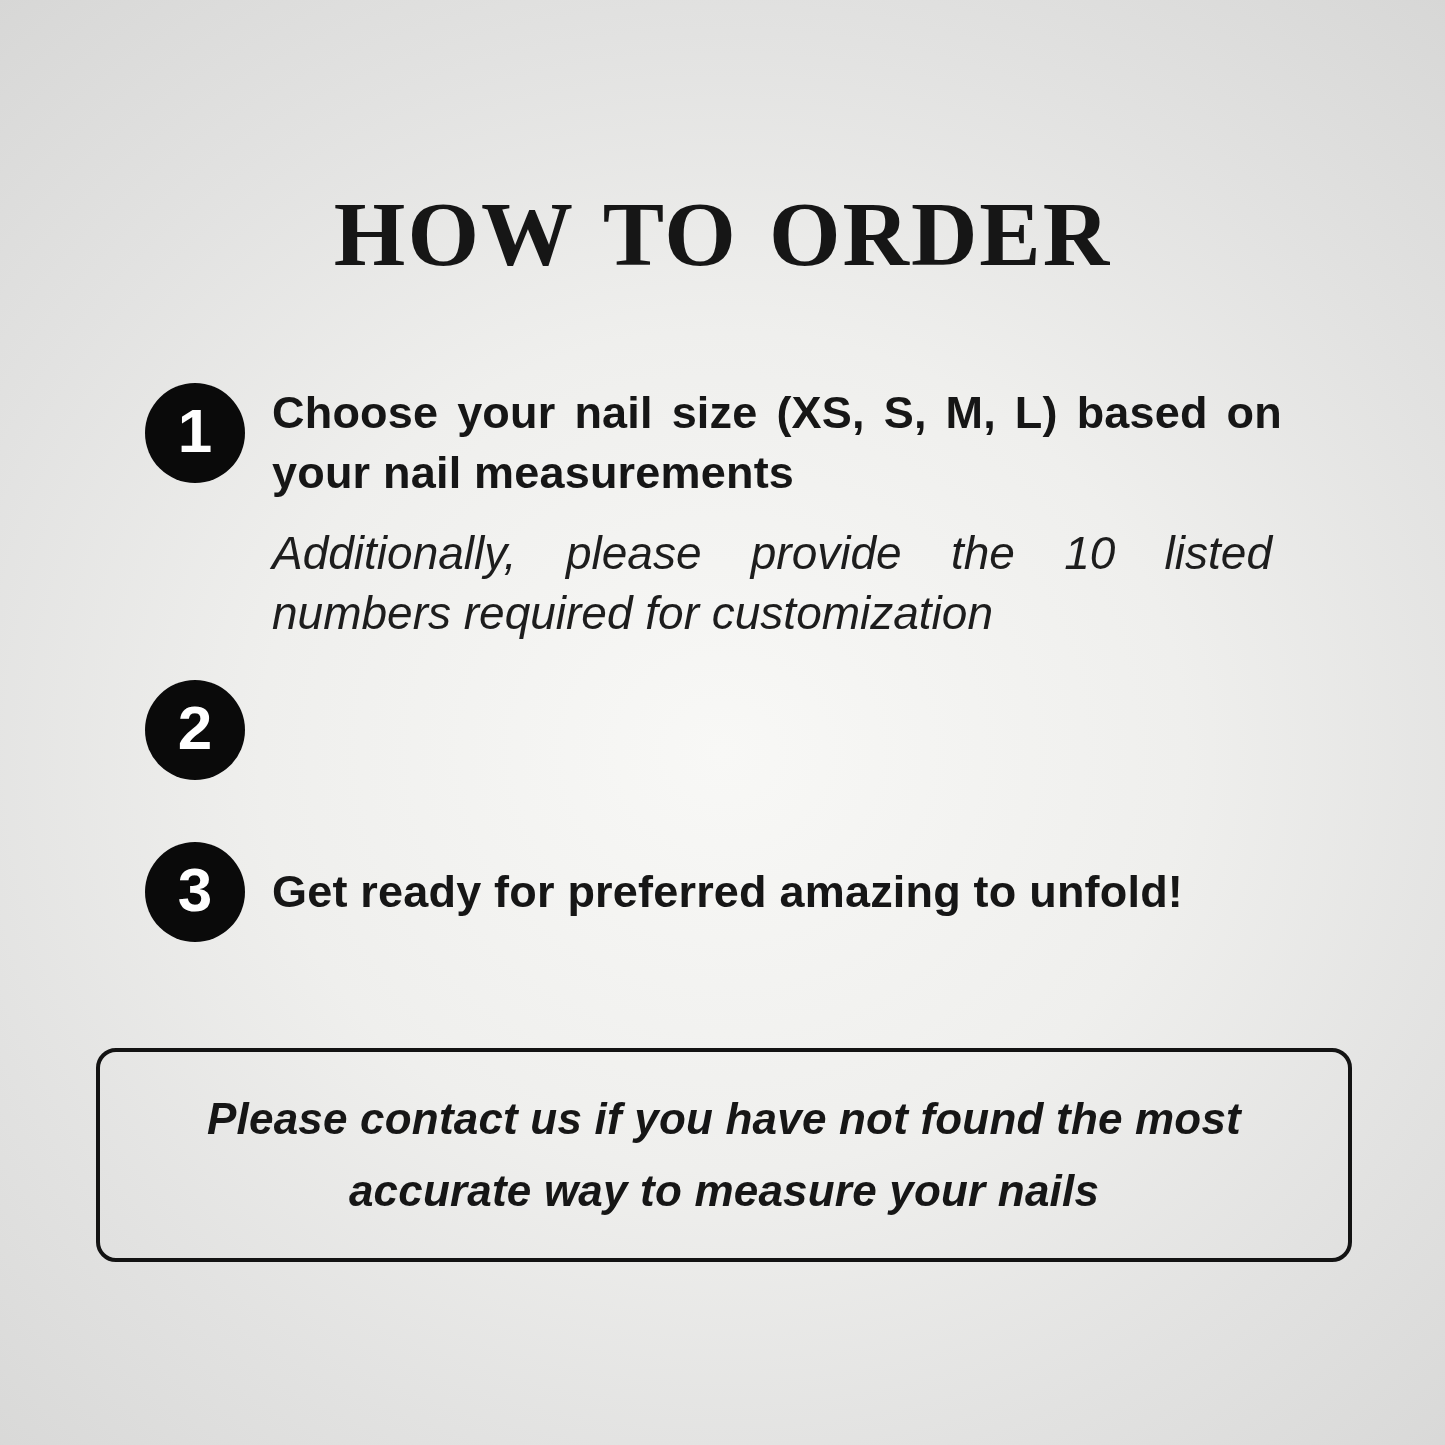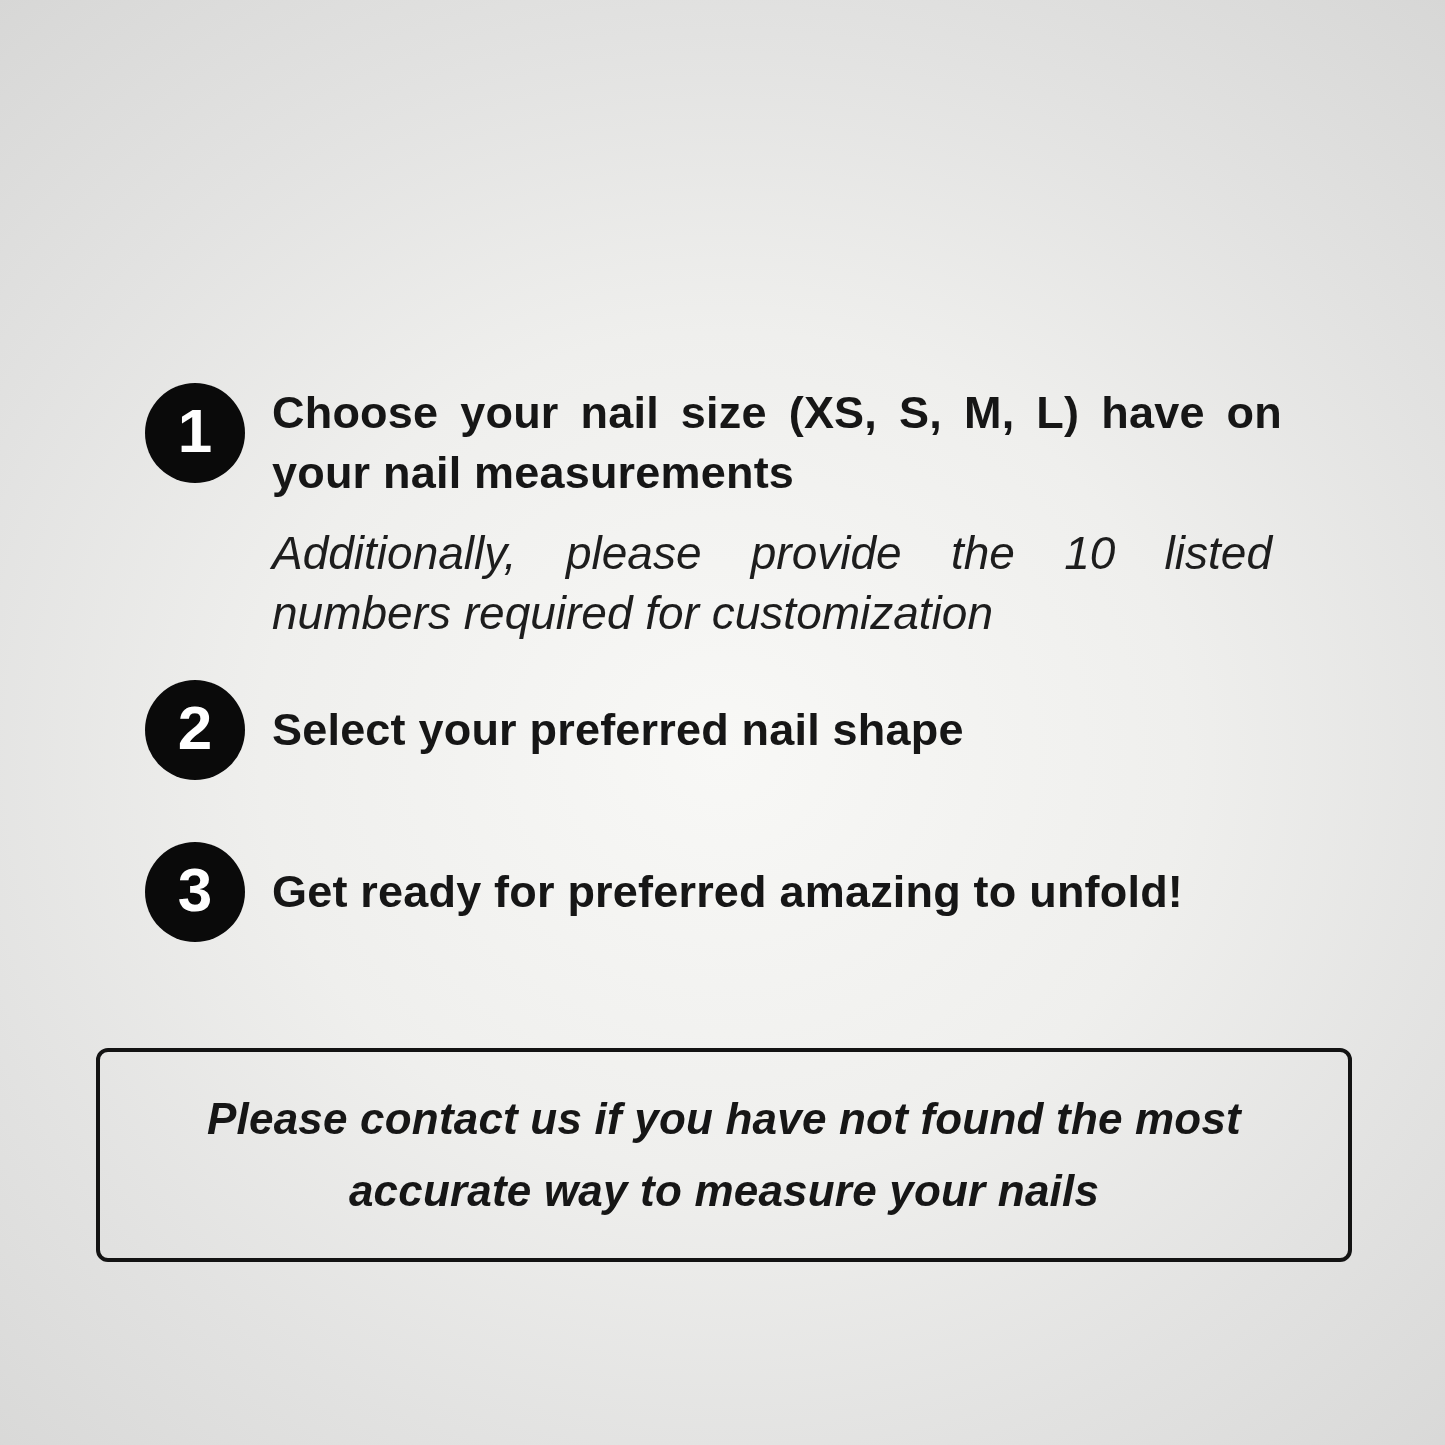--- a/index.html
+++ b/index.html
@@ -101,58 +101,56 @@
 
   
   .footer-box {
     position: absolute;
     left: 96px;
     top: 1048px;
     width: 1256px;
     height: 214px;
     box-sizing: border-box;
     border: 4px solid var(--box-border, #131313);
-    border-radius: 12px;
+    border-radius: 20px;
     display: flex;
     align-items: center;
     justify-content: center;
   }
   .footer-note {
     margin: 0;
     width: 1140px;
     text-align: center;
     font-size: 44px;
     font-weight: 700;
     font-style: italic;
     line-height: 72px;
     letter-spacing: 0.2px;
   }
 </style>
 </head>
 <body>
 
 <div class="canvas">
 
+  <h1 class="title">HOW TO ORDER</h1>
 
   <div class="step step-1">
     <div class="badge">
       <span>1</span>
     </div>
     <div class="step-body">
-      <p class="step-text justified">Choose your nail size (XS, S, M, L) have on your nail measurements</p>
+      <p class="step-text justified">Choose your nail size (XS, S, M, L) based on your nail measurements</p>
       <p class="step-note">Additionally, please provide  the 10 listed numbers required for customization</p>
     </div>
   </div>
 
   <div class="step step-2 step-centered">
     <div class="badge">
       <span>2</span>
-    </div>
-    <div class="step-body">
-      <p class="step-text single">Select your preferred nail shape</p>
     </div>
   </div>
 
   <div class="step step-3 step-centered">
     <div class="badge">
       <span>3</span>
     </div>
     <div class="step-body">
       <p class="step-text single">Get ready for preferred amazing to unfold!</p>
     </div>

